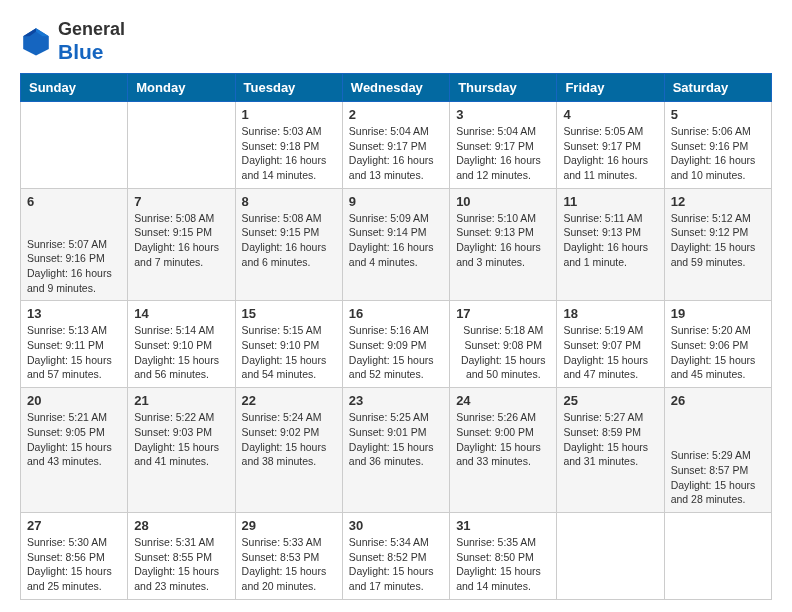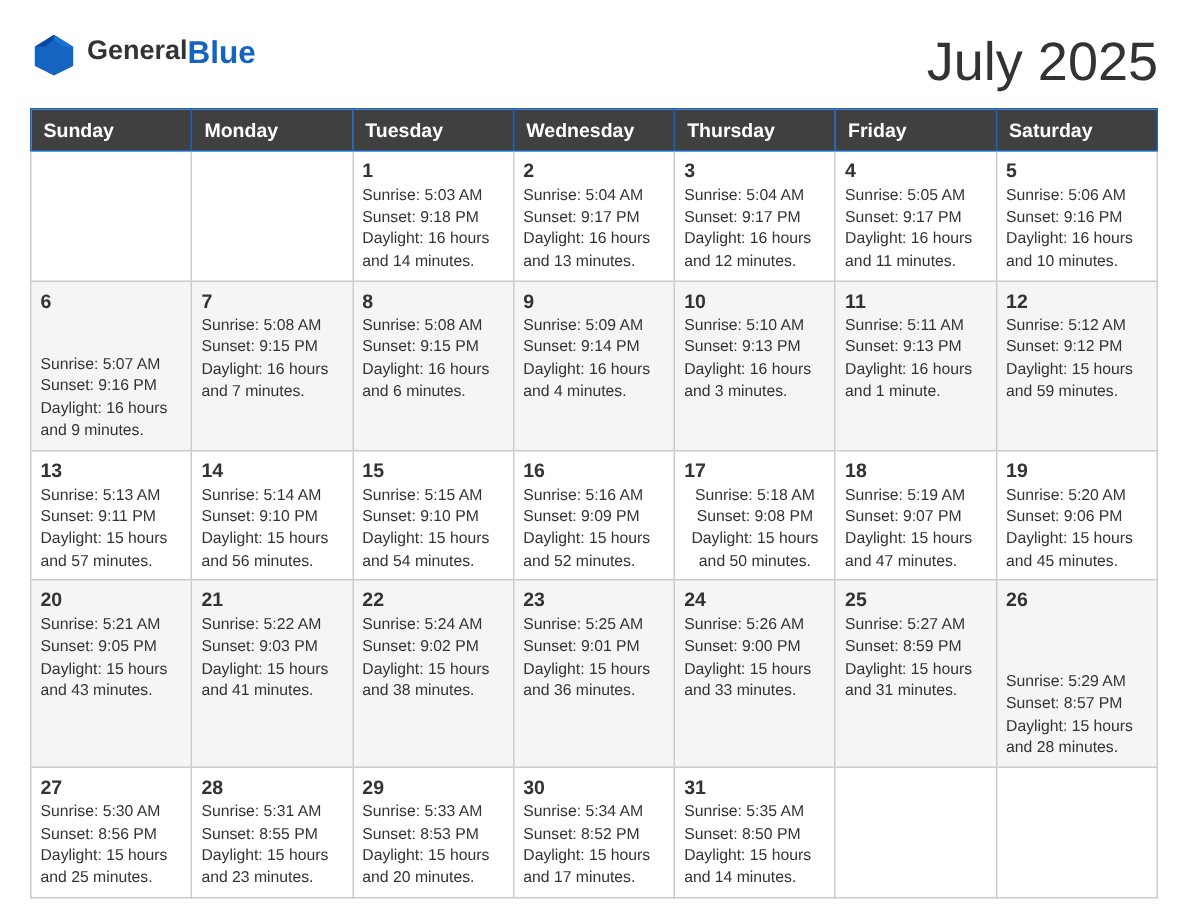--- a/index.html
+++ b/index.html
@@ -16,23 +16,22 @@
       align-items: flex-start;
       margin-bottom: 10px;
     }
     .logo {
       display: flex;
       align-items: center;
       gap: 6px;
     }
     .logo-text {
       display: flex;
-      flex-direction: row;
+      flex-direction: column;
       line-height: 1.1;
-      text-align: center;
     }
     .logo-general {
       font-size: 18px;
       font-weight: bold;
       color: #333;
     }
     .logo-blue {
       font-size: 21px;
       font-weight: bold;
       color: #1565c0;
@@ -52,21 +51,21 @@
     .location {
       font-size: 14px;
       color: #333;
     }
     .calendar {
       width: 100%;
       border-collapse: collapse;
       border: 1px solid #ccc;
     }
     .calendar th {
-      background-color: #404040;
+      background-color: #0369a1;
       color: #fff;
       text-align: left;
       padding: 6px 8px;
       font-size: 13px;
       font-weight: bold;
       border: 1px solid #1565c0;
     }
     .calendar td {
       vertical-align: top;
       padding: 5px 6px;
@@ -103,21 +102,20 @@
       <polygon points="20,4 36,14 36,30 20,38 4,30 4,14" fill="#1565c0"></polygon>
       <polygon points="20,4 36,14 28,14 20,8" fill="#1976d2"></polygon>
       <polygon points="20,4 4,14 12,14 20,8" fill="#0d47a1"></polygon>
     </svg>
     <div class="logo-text">
       <span class="logo-general">General</span>
       <span class="logo-blue">Blue</span>
     </div>
   </div>
   <div class="title-area">
-    <div class="month-year">July 2025</div>
   </div>
 </div>
 
 <table class="calendar">
   <thead>
     <tr>
     <th>Sunday</th>
         <th>Monday</th>
         <th>Tuesday</th>
         <th>Wednesday</th>

